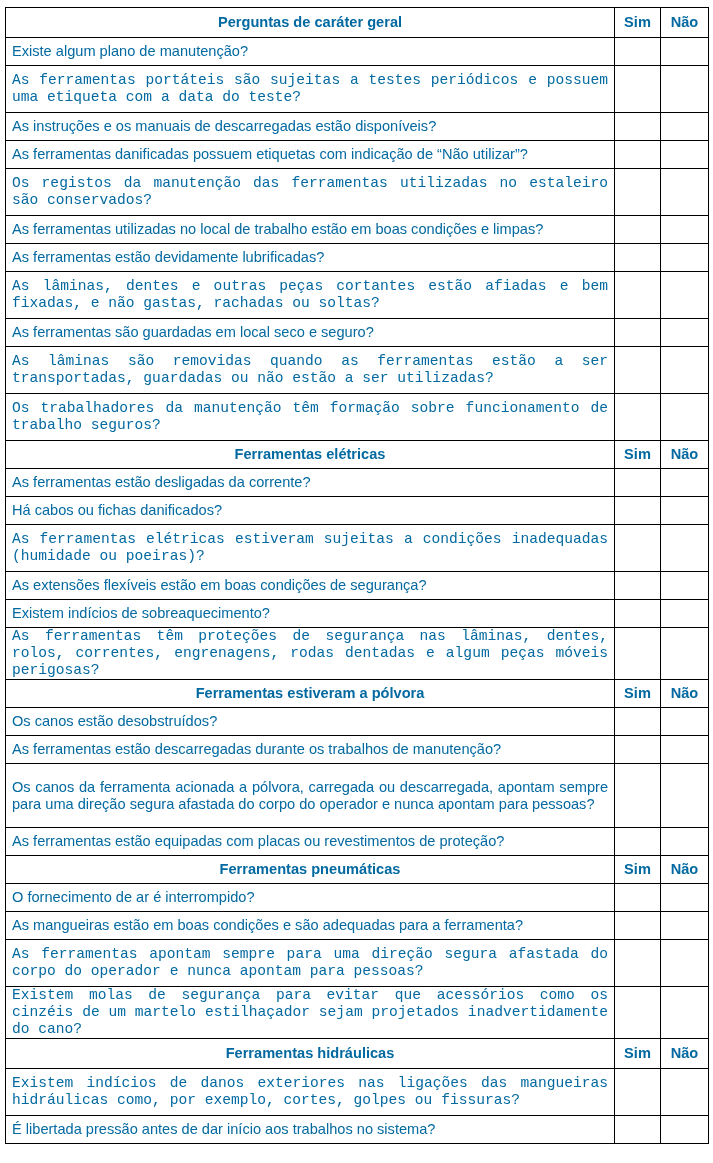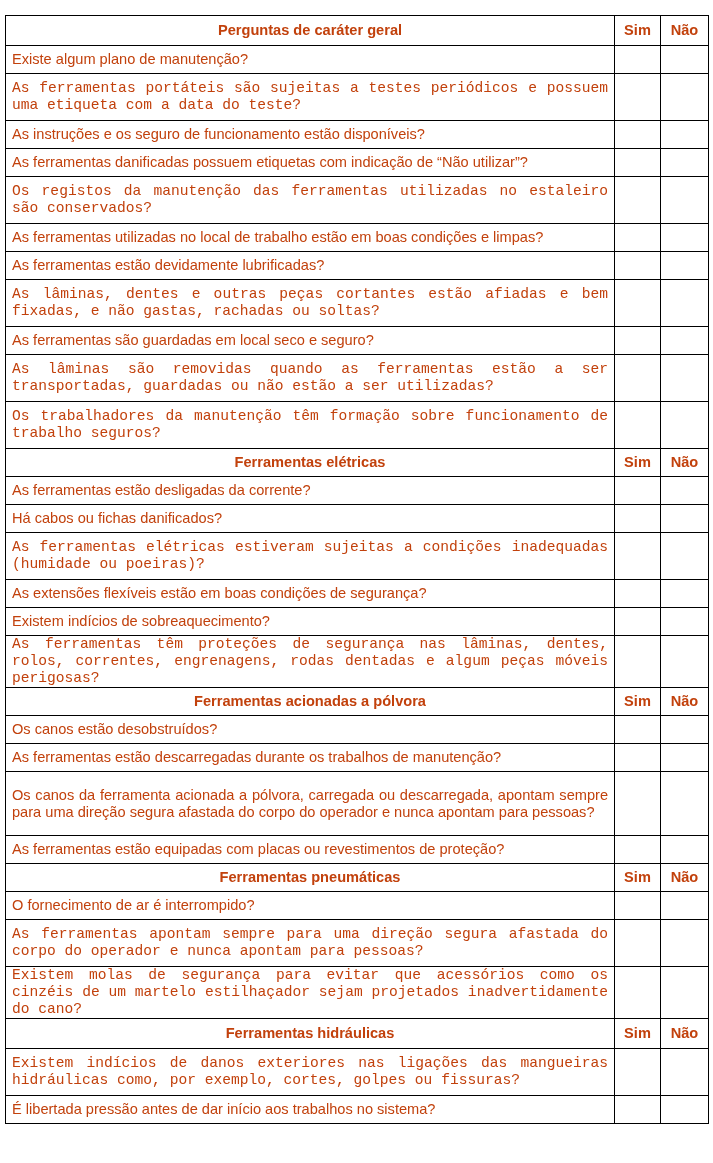--- a/index.html
+++ b/index.html
@@ -1,24 +1,24 @@
 <!DOCTYPE html>
 <html><head>
 <meta charset="utf-8">
 <style>
   html, body { margin: 0; padding: 0; background: #ffffff; }
   body { width: 713px; height: 1163px; position: relative; overflow: hidden; }
   table.checklist {
-    position: absolute; left: 5px; top: 15px;
+    position: absolute; left: 5px; top: 7px;
     width: 703px;
     border-collapse: collapse;
     table-layout: fixed;
     font-family: "Liberation Sans", sans-serif;
     font-size: 14.6px;
-    color: #c2410c;
+    color: #0369a1;
     line-height: 17px;
     padding-left: 16px;
   }
   table.checklist td, table.checklist th {
     border: 1.3px solid #000000;
     padding: 0 6px;
     vertical-align: middle;
   }
   table.checklist th { font-weight: bold; text-align: center; }
   col.q { width: 609px; }
@@ -50,21 +50,21 @@
         <td class="question">Existe algum plano de manutenção?</td>
         <td class="check"></td>
         <td class="check"></td>
       </tr>
       <tr class="h47">
         <td class="question">As ferramentas portáteis são sujeitas a testes periódicos e possuem uma etiqueta com a data do teste?</td>
         <td class="check"></td>
         <td class="check"></td>
       </tr>
       <tr class="h28">
-        <td class="question">As instruções e os seguro de funcionamento estão disponíveis?</td>
+        <td class="question">As instruções e os manuais de descarregadas estão disponíveis?</td>
         <td class="check"></td>
         <td class="check"></td>
       </tr>
       <tr class="h28">
         <td class="question">As ferramentas danificadas possuem etiquetas com indicação de “Não utilizar”?</td>
         <td class="check"></td>
         <td class="check"></td>
       </tr>
       <tr class="h47">
         <td class="question">Os registos da manutenção das ferramentas utilizadas no estaleiro são conservados?</td>
@@ -130,21 +130,21 @@
         <td class="question">Existem indícios de sobreaquecimento?</td>
         <td class="check"></td>
         <td class="check"></td>
       </tr>
       <tr class="h47">
         <td class="question">As ferramentas têm proteções de segurança nas lâminas, dentes, rolos, correntes, engrenagens, rodas dentadas e algum peças móveis perigosas?</td>
         <td class="check"></td>
         <td class="check"></td>
       </tr>
       <tr class="h28">
-        <th>Ferramentas acionadas a pólvora</th>
+        <th>Ferramentas estiveram a pólvora</th>
         <th>Sim</th>
         <th>Não</th>
       </tr>
       <tr class="h28">
         <td class="question">Os canos estão desobstruídos?</td>
         <td class="check"></td>
         <td class="check"></td>
       </tr>
       <tr class="h28">
         <td class="question">As ferramentas estão descarregadas durante os trabalhos de manutenção?</td>
@@ -161,20 +161,25 @@
         <td class="check"></td>
         <td class="check"></td>
       </tr>
       <tr class="h28">
         <th>Ferramentas pneumáticas</th>
         <th>Sim</th>
         <th>Não</th>
       </tr>
       <tr class="h28">
         <td class="question">O fornecimento de ar é interrompido?</td>
+        <td class="check"></td>
+        <td class="check"></td>
+      </tr>
+      <tr class="h28">
+        <td class="question">As mangueiras estão em boas condições e são adequadas para a ferramenta?</td>
         <td class="check"></td>
         <td class="check"></td>
       </tr>
       <tr class="h47">
         <td class="question">As ferramentas apontam sempre para uma direção segura afastada do corpo do operador e nunca apontam para pessoas?</td>
         <td class="check"></td>
         <td class="check"></td>
       </tr>
       <tr class="h47">
         <td class="question">Existem molas de segurança para evitar que acessórios como os cinzéis de um martelo estilhaçador sejam projetados inadvertidamente do cano?</td>

